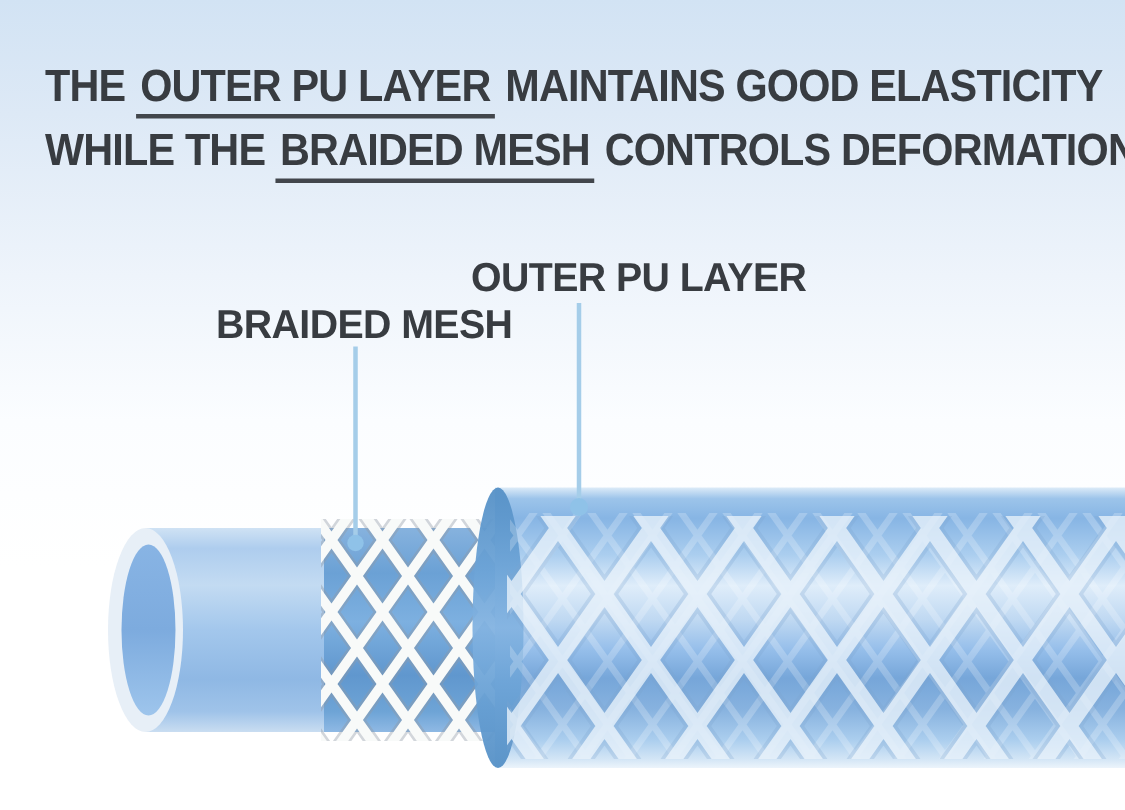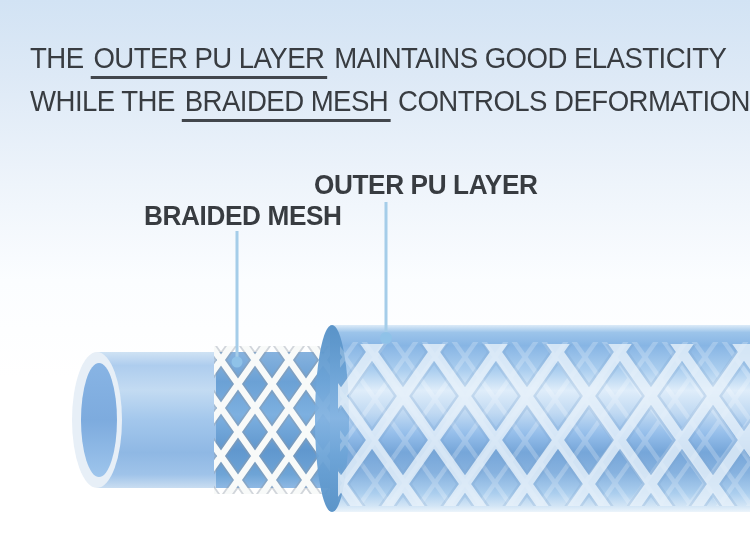--- a/index.html
+++ b/index.html
@@ -7,21 +7,21 @@
     position:relative;
     width:750px;height:540px;
     overflow:hidden;
     background:linear-gradient(180deg,#d2e3f4 0%,#dde9f6 14%,#eef4fb 34%,#fbfdff 52%,#ffffff 70%,#ffffff 100%);
     font-family:"Liberation Sans","DejaVu Sans",sans-serif;
     color:#383c41;
   }
   .headline{
     position:absolute;top:36px;left:0;right:0;
     text-align:left;
-    font-weight:normal;
+    font-weight:bold;
   }
   .headline-line{
     white-space:nowrap;
     font-size:30px;
     line-height:43px;
     letter-spacing:-0.6px;
     transform:scaleX(0.92);
     transform-origin:50% 50%;
   }
   .u{

